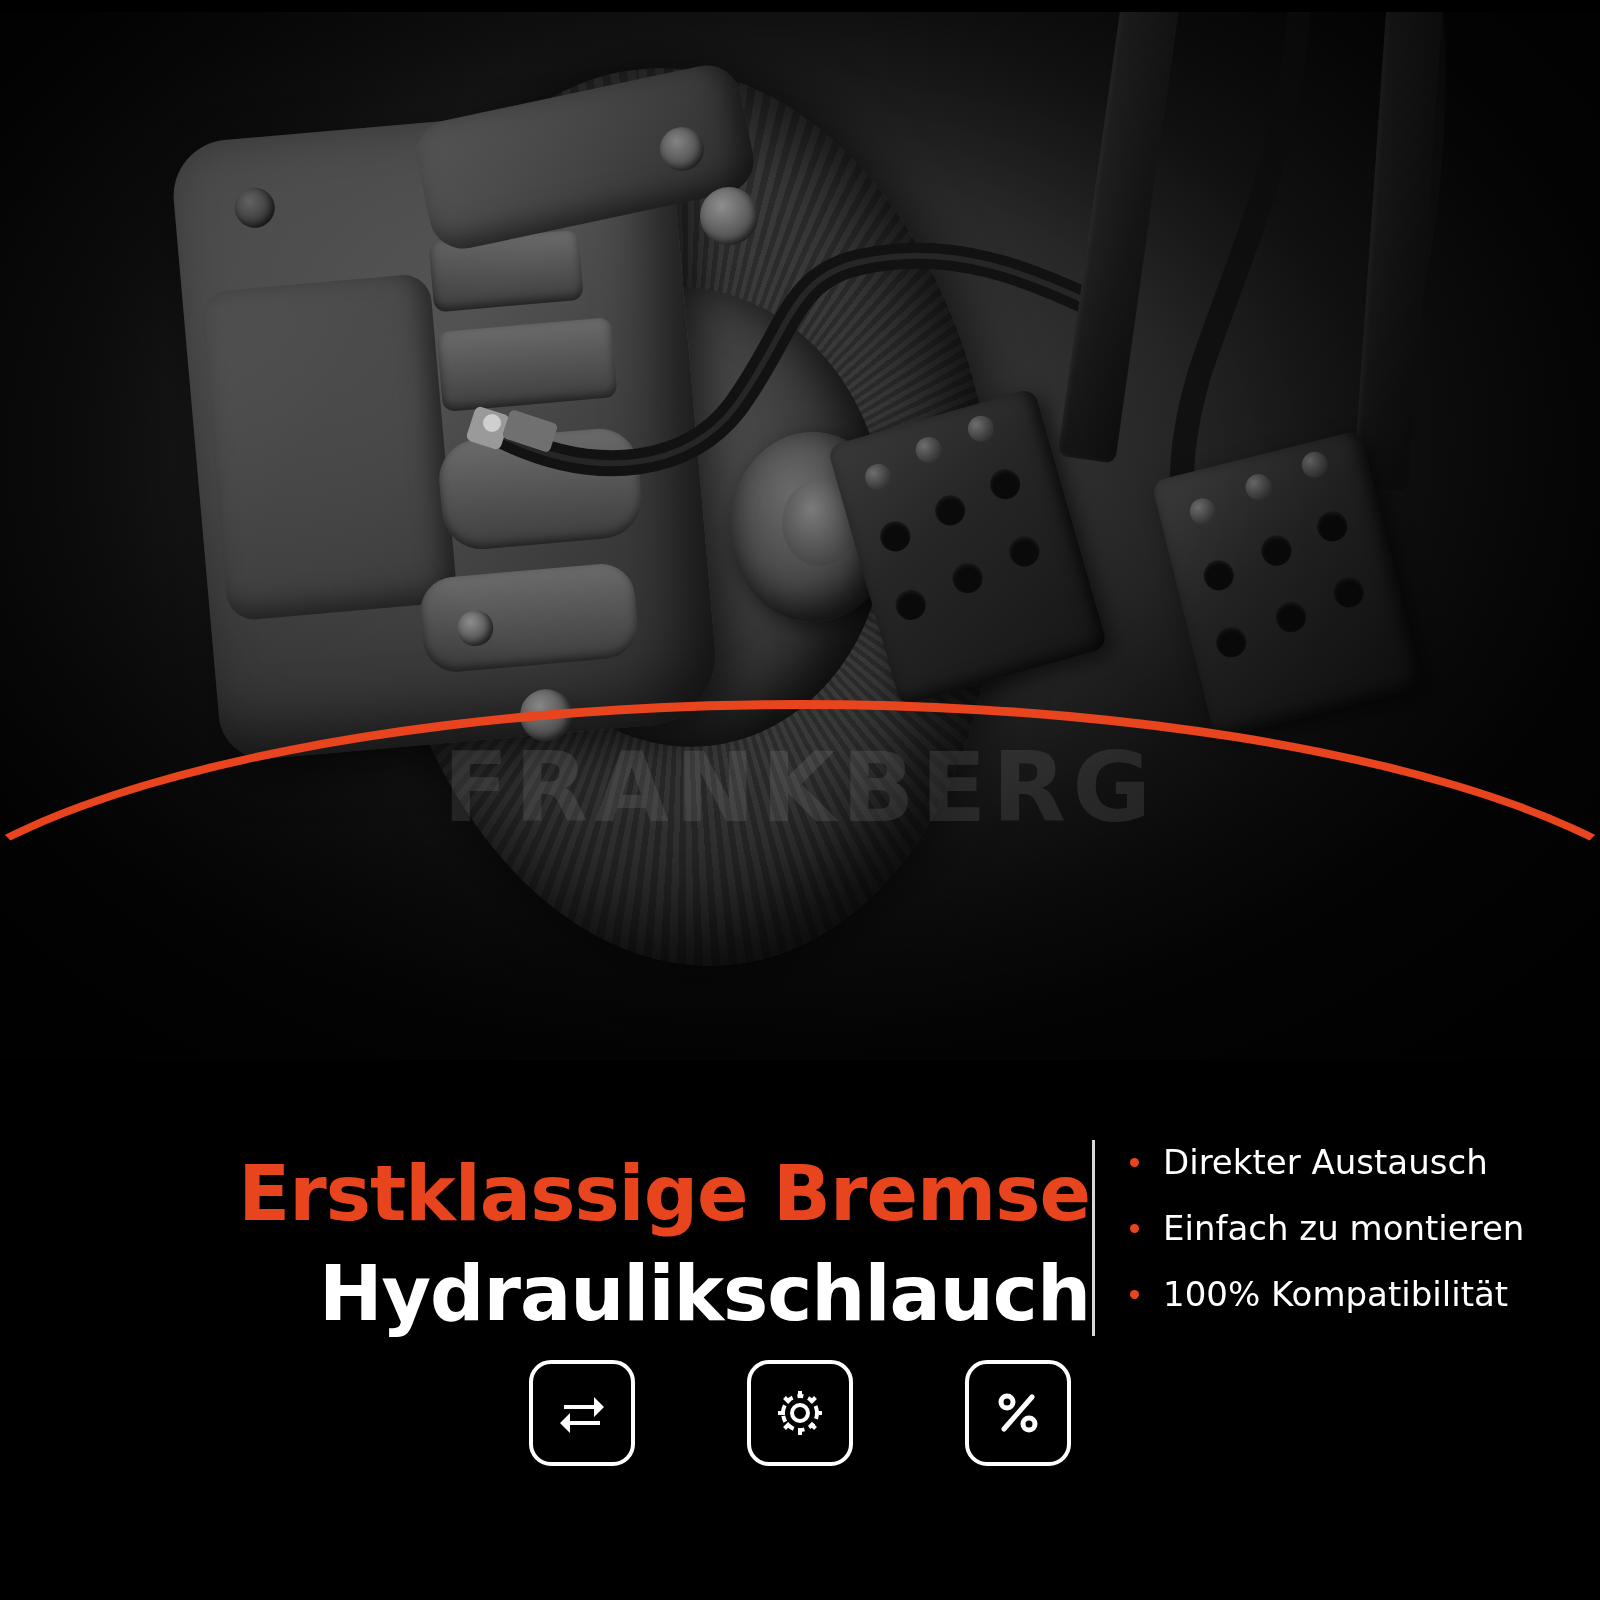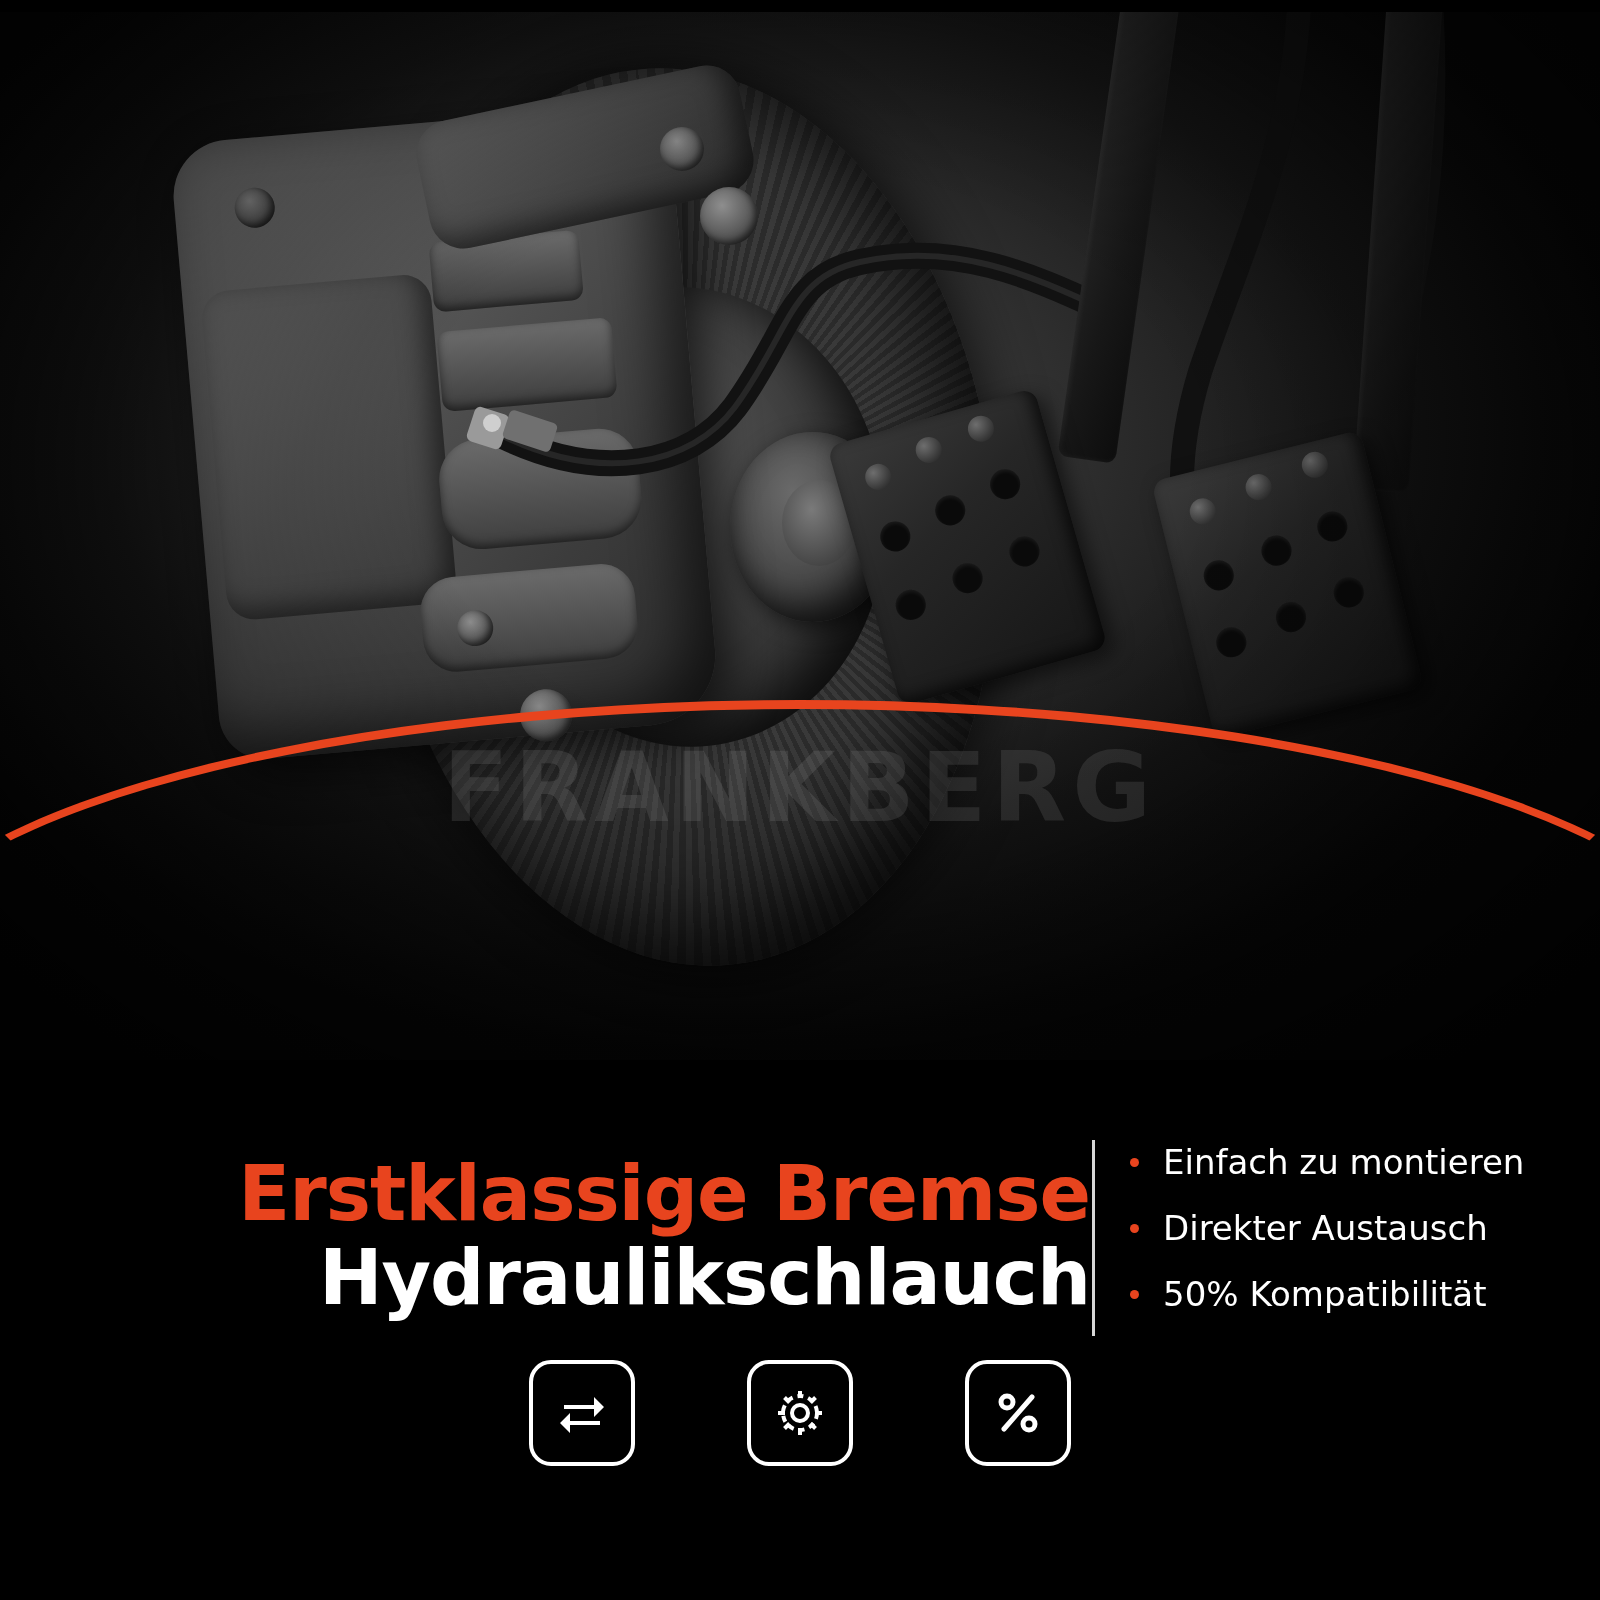--- a/index.html
+++ b/index.html
@@ -222,21 +222,21 @@
     letter-spacing: -1px;
     white-space: nowrap;
   }
   .headline-2 {
     font-size: 76px;
     font-weight: 800;
     color: #ffffff;
     line-height: 1.08;
     letter-spacing: -1px;
     white-space: nowrap;
-    margin-top: 4px;
+    margin-top: 20px;
   }
   .divider {
     position: absolute;
     left: 1092px;
     top: 80px;
     width: 3px;
     height: 196px;
     background: #d8d8d8;
   }
   .bullets {
@@ -367,29 +367,29 @@
     <div class="headline-wrap">
       <div class="headline-1">Erstklassige Bremse</div>
       <div class="headline-2">Hydraulikschlauch</div>
     </div>
 
     <div class="divider"></div>
 
     <div class="bullets">
       <div class="bullet">
         <span class="bullet-dot"></span>
-        <span class="bullet-text">Einfach zu montieren</span>
+        <span class="bullet-text">Direkter Austausch</span>
       </div>
       <div class="bullet">
         <span class="bullet-dot"></span>
-        <span class="bullet-text">Direkter Austausch</span>
+        <span class="bullet-text">Einfach zu montieren</span>
       </div>
       <div class="bullet">
         <span class="bullet-dot"></span>
-        <span class="bullet-text">50% Kompatibilität</span>
+        <span class="bullet-text">100% Kompatibilität</span>
       </div>
     </div>
 
     <div class="badges">
 
       <div class="badge">
         <span>
           <svg width="56" height="56" viewBox="0 0 56 56">
             <path d="M10 20 H40 L40 12 L50 22 L40 32 L40 24 H10 Z" fill="#ffffff"></path>
             <path d="M46 36 H16 L16 28 L6 38 L16 48 L16 40 H46 Z" fill="#ffffff"></path>

